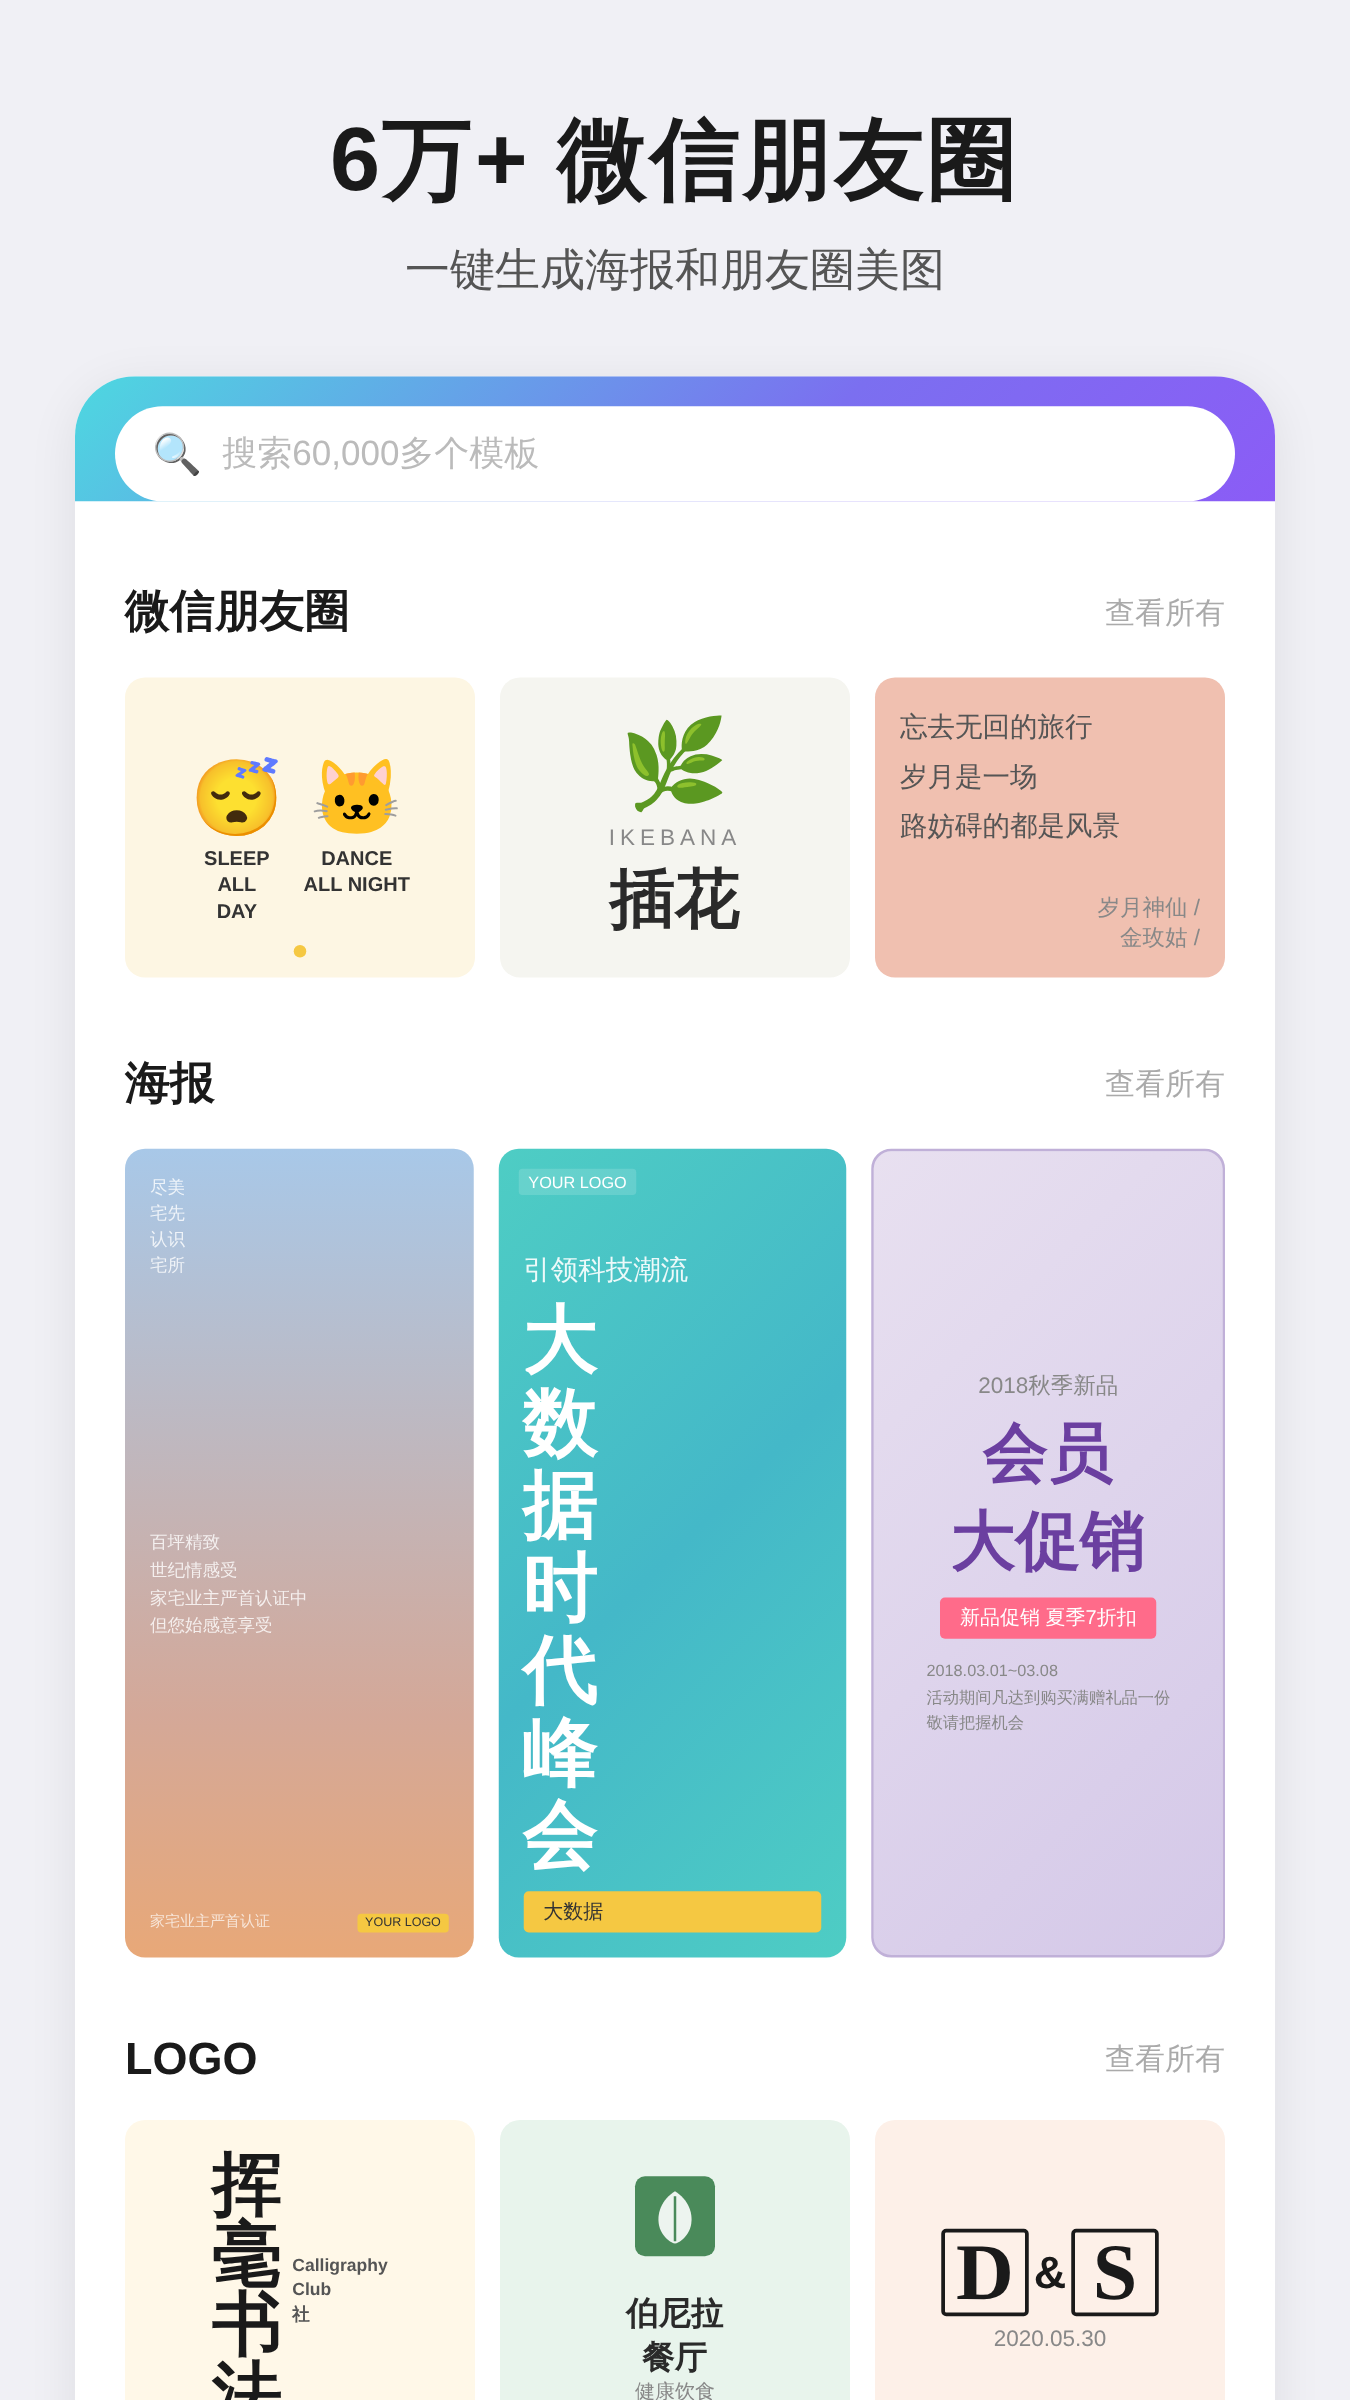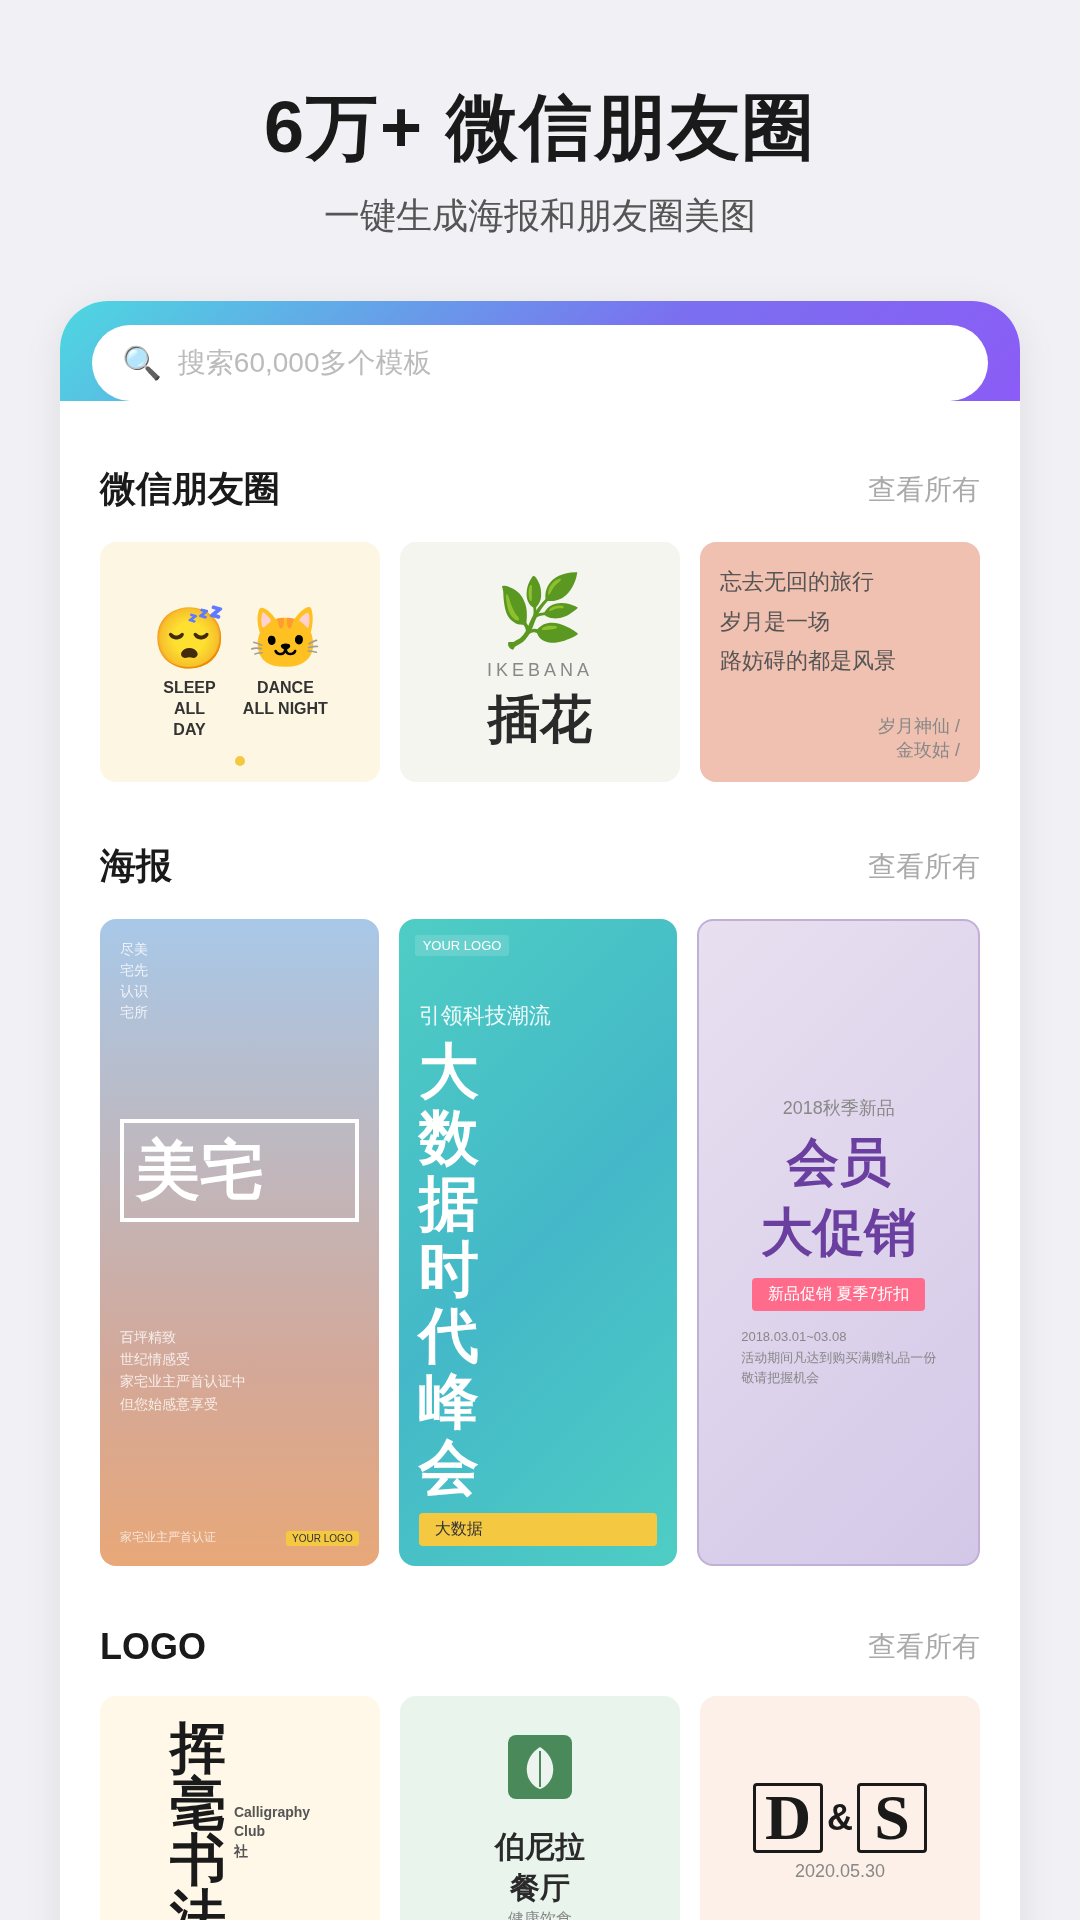--- a/index.html
+++ b/index.html
@@ -79,21 +79,21 @@
       justify-content: space-between;
       align-items: center;
       margin-bottom: 28px;
     }
     .section-title {
       font-size: 36px;
       font-weight: 700;
       color: #1a1a1a;
     }
     .section-more {
-      font-size: 28px;
+      font-size: 24px;
       color: #aaa;
     }
 
     
     .card-grid {
       display: flex;
       gap: 20px;
     }
     .card-grid .card {
       flex: 1;
@@ -270,21 +270,21 @@
       width: 64px;
       height: 64px;
       background: #4a8a5a;
       border-radius: 8px;
       display: flex;
       align-items: center;
       justify-content: center;
       margin-bottom: 8px;
     }
     .rest-name {
-      font-size: 30px;
+      font-size: 26px;
       font-weight: 700;
       color: #2a2a2a;
       text-align: center;
       margin-top: 20px;
     }
     .rest-sub {
       font-size: 16px;
       color: #888;
     }
     .logo-card-3 {
@@ -387,21 +387,20 @@
       <span class="section-more">查看所有</span>
     </div>
     <div class="card-grid">
 
       <div class="card poster-card-1">
         <div>
           <div style="font-size:14px;color:rgba(255,255,255,0.8);line-height:1.5;">
             尽美<br>宅先<br>认识<br>宅所
           </div>
         </div>
-        <div class="poster-title-cn">美宅</div>
         <div class="poster-small-text">
           百坪精致<br>世纪情感受<br>家宅业主严首认证中<br>但您始感意享受
         </div>
         <div style="display:flex;justify-content:space-between;align-items:flex-end;margin-top:16px;">
           <span style="font-size:12px;color:rgba(255,255,255,0.7);">家宅业主严首认证</span>
           <span class="your-logo-badge">YOUR LOGO</span>
         </div>
       </div>
 
       <div class="card poster-card-2">

